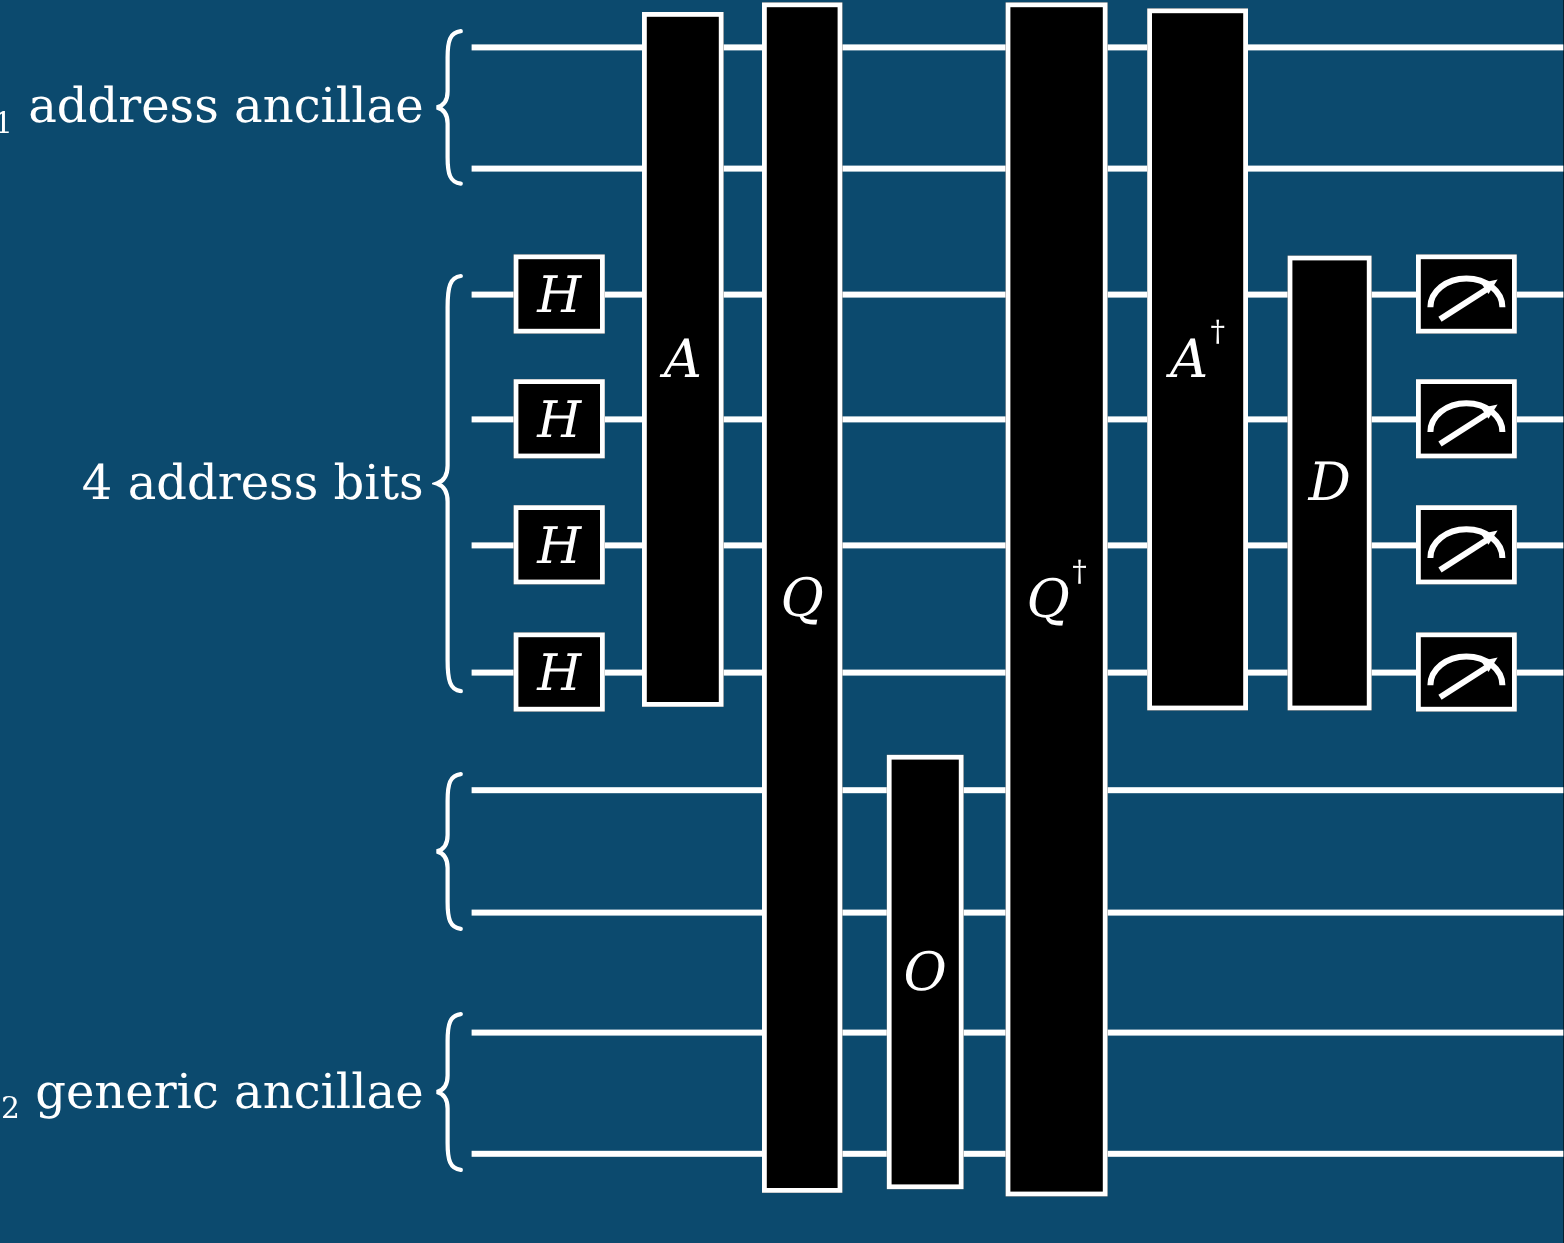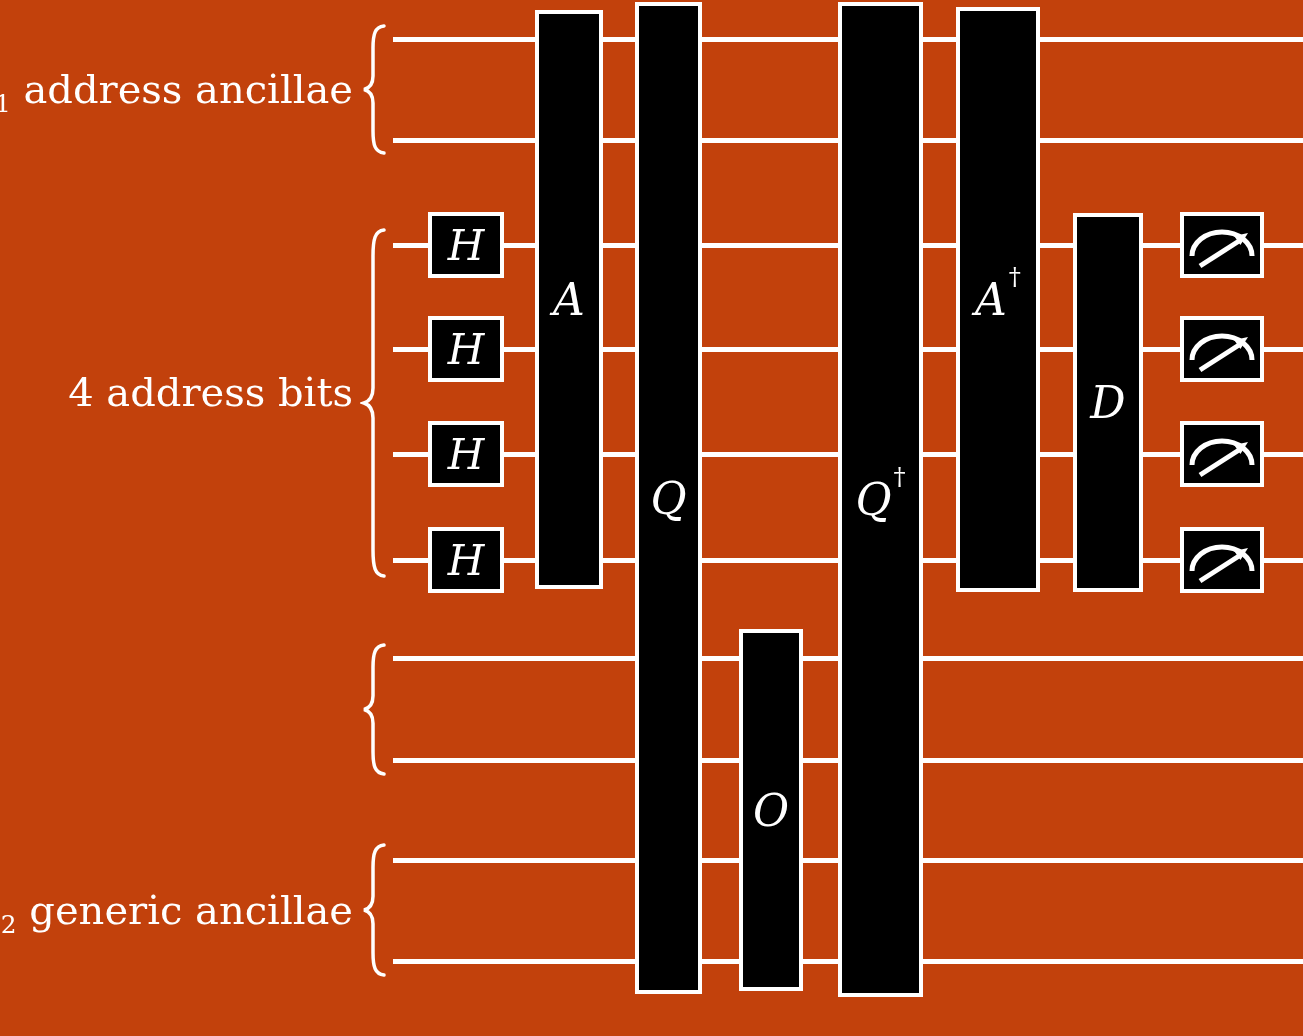--- a/index.html
+++ b/index.html
@@ -5,21 +5,21 @@
   html, body {
     margin: 0; padding: 0;
     width: 1303px; height: 1036px;
     background: #000000;
     overflow: hidden;
     font-family: "DejaVu Serif", serif;
   }
   .circuit {
     position: relative;
     width: 1303px; height: 1036px;
-    background: #c2410c;
+    background: #0c4a6e;
   }
   .wire {
     position: absolute;
     left: 393px; width: 910px; height: 5px;
     background: #ffffff;
   }
   .gate {
     position: absolute;
     background: #000000;
     border: 4px solid #ffffff;
@@ -94,21 +94,21 @@
   </svg>
   <svg class="brace" style="top:643px" width="26" height="133" viewBox="0 0 26 131" preserveAspectRatio="none">
     <path d="M24,2 C15,3 13,10 13,24 L13,52 C13,60 10,64 4,65.5 C10,67 13,71 13,79 L13,107 C13,121 15,128 24,129"></path>
   </svg>
   <svg class="brace" style="top:843px" width="26" height="134" viewBox="0 0 26 131" preserveAspectRatio="none">
     <path d="M24,2 C15,3 13,10 13,24 L13,52 C13,60 10,64 4,65.5 C10,67 13,71 13,79 L13,107 C13,121 15,128 24,129"></path>
   </svg>
 
   <div class="glabel" style="top:66px"><sub>1</sub><span> address ancillae</span></div>
 
-  <div class="glabel" style="top:369px"><span class="gvar"></span><sub></sub><span>4 address bits</span></div>
+  <div class="glabel" style="top:380px"><span class="gvar"></span><sub></sub><span>4 address bits</span></div>
 
 
   <div class="glabel" style="top:887px"><span class="gvar">a</span><sub>2</sub><span> generic ancillae</span></div>
 
   <div class="gate hgate" style="left:428px;top:212px;width:76px;height:66px">
     <span class="glbl">H</span>
   </div>
   <div class="gate hgate" style="left:428px;top:316px;width:76px;height:66px">
     <span class="glbl">H</span>
   </div>

